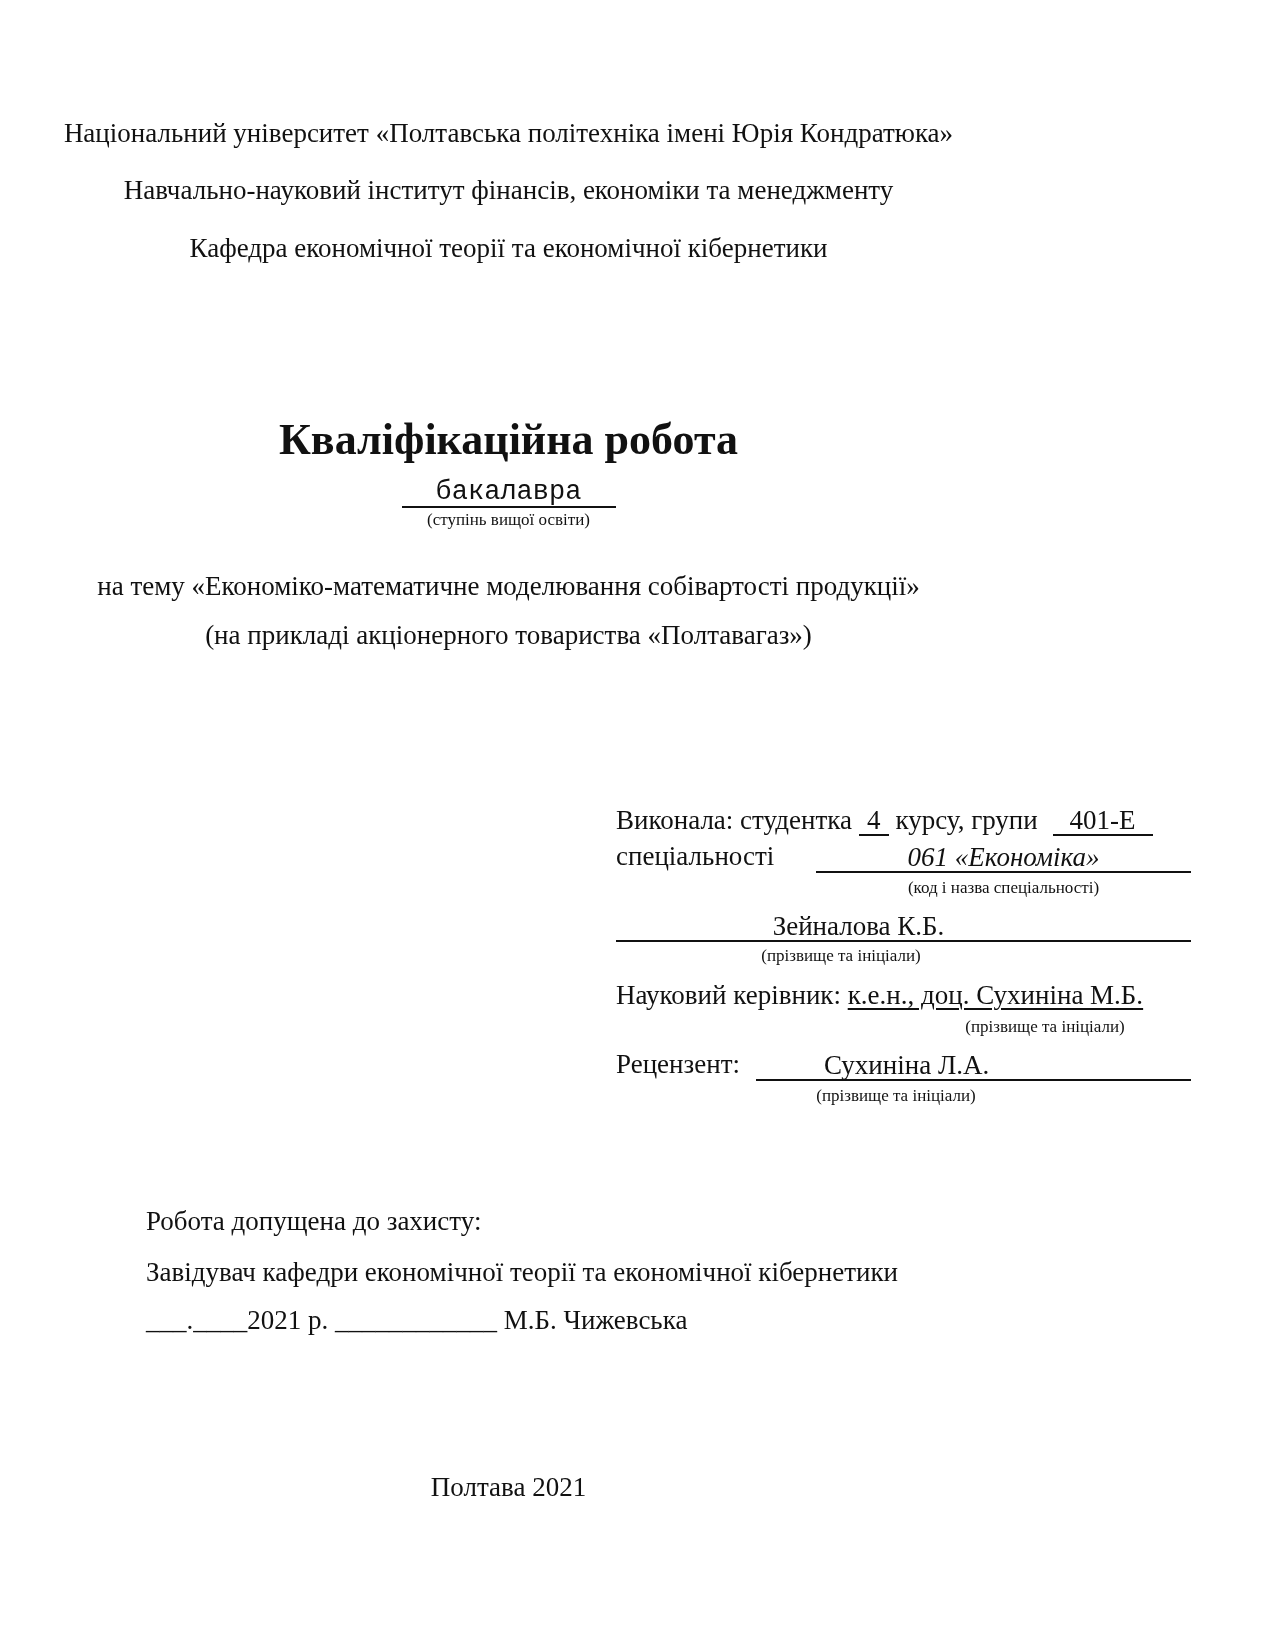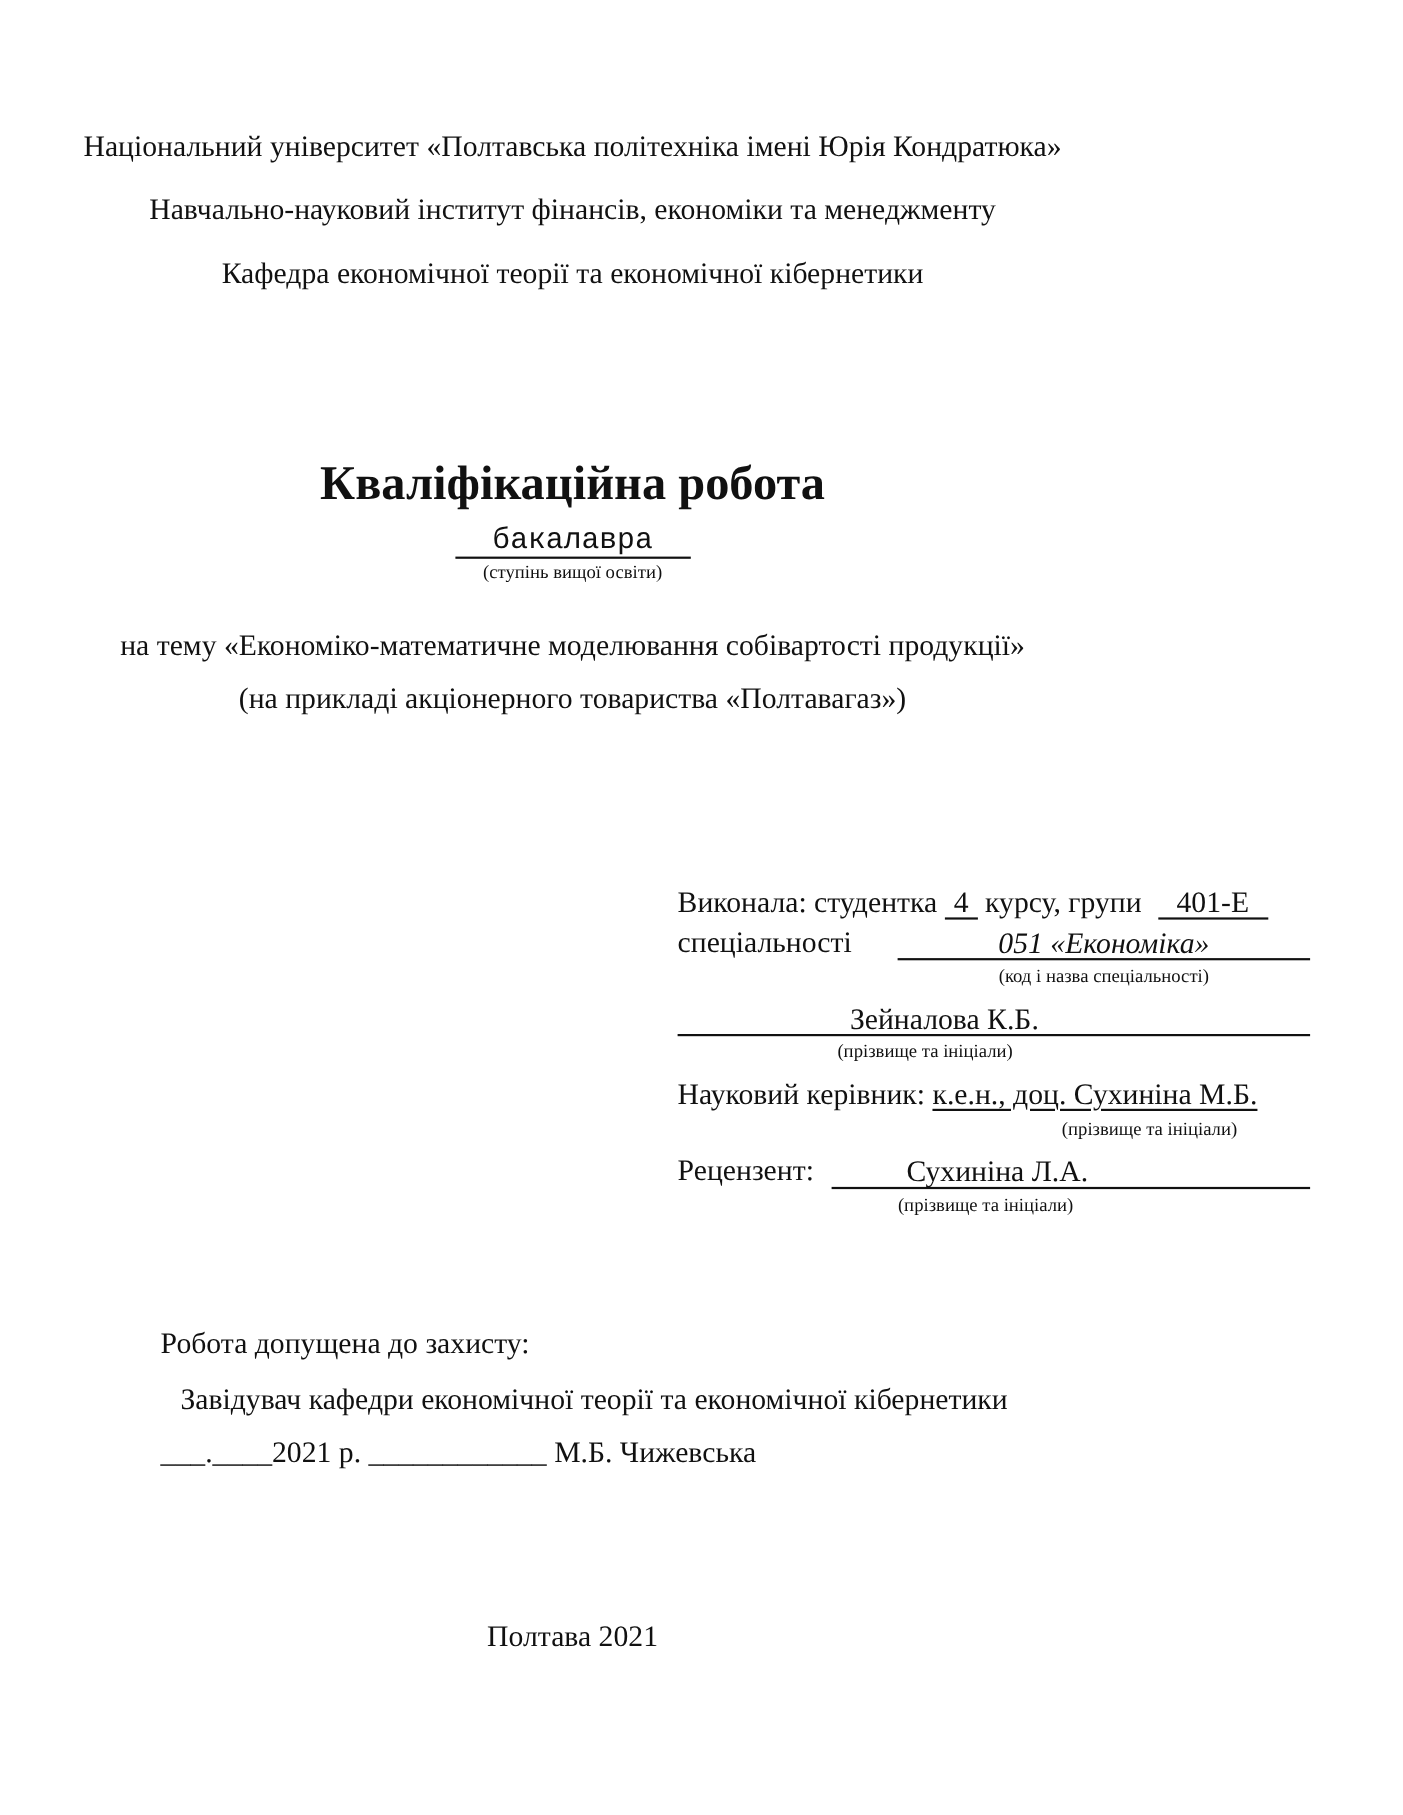--- a/index.html
+++ b/index.html
@@ -1,19 +1,19 @@
 <!DOCTYPE html>
 <html><head>
 <meta charset="utf-8">
 <style>
   html, body { margin: 0; padding: 0; background: #ffffff; }
   body { width: 1275px; height: 1650px; position: relative; overflow: hidden;
          font-family: "Liberation Serif", "DejaVu Serif", serif; color: #111; }
   .abs { position: absolute; white-space: nowrap; line-height: 1; }
-  .center { left: 16px; width: 1009px; text-align: center; }
+  .center { left: 4px; width: 1009px; text-align: center; }
   .t28 { font-size: 27px; }
   .t18 { font-size: 17px; }
   .title { font-size: 44px; font-weight: bold; }
   .uline { display: inline-block; border-bottom: 2px solid #111; text-align: center; line-height: 1.05; }
   .italic { font-style: italic; }
 </style>
 </head>
 <body>
 
 <div class="abs center t28" style="top:120px;">Національний університет «Полтавська політехніка імені Юрія Кондратюка»</div>
@@ -30,40 +30,40 @@
 <div class="abs center t28" style="top:622px;">(на прикладі акціонерного товариства «Полтавагаз»)</div>
 
 <div class="abs t28" style="left:616px; top:806px;">
   <span>Виконала: студентка</span>
   <span class="uline" style="width:30px;">4</span>
   <span>курсу, групи</span>
   <span class="uline" style="width:100px; margin-left:8px;">401-Е</span>
 </div>
 
 <div class="abs t28" style="left:616px; top:843px;">спеціальності</div>
-<div class="abs t28 italic" style="left:816px; top:843px; width:375px; text-align:center; border-bottom:2px solid #111; line-height:1.05;">051 «Економіка»</div>
+<div class="abs t28 italic" style="left:816px; top:843px; width:375px; text-align:center; border-bottom:2px solid #111; line-height:1.05;">061 «Економіка»</div>
 <div class="abs t18" style="left:816px; top:879px; width:375px; text-align:center;">(код і назва спеціальності)</div>
 
 <div class="abs t28" style="left:616px; top:912px; width:575px; text-align:center; border-bottom:2px solid #111; line-height:1.05;">
   <span style="margin-left:-90px;">Зейналова К.Б.</span>
 </div>
 <div class="abs t18" style="left:616px; top:947px; width:450px; text-align:center;">(прізвище та ініціали)</div>
 
 <div class="abs t28" style="left:616px; top:982px;">
   <span>Науковий керівник:</span>
   <span style="text-decoration: underline; text-decoration-thickness:2px; text-underline-offset:4px;">к.е.н., доц. Сухиніна М.Б.</span>
 </div>
 <div class="abs t18" style="left:880px; top:1018px; width:330px; text-align:center;">(прізвище та ініціали)</div>
 
 <div class="abs t28" style="left:616px; top:1051px;">Рецензент:</div>
 <div class="abs t28" style="left:756px; top:1051px; width:435px; border-bottom:2px solid #111; line-height:1.05;">
   <span style="margin-left:68px;">Сухиніна Л.А.</span>
 </div>
 <div class="abs t18" style="left:756px; top:1087px; width:280px; text-align:center;">(прізвище та ініціали)</div>
 
 <div class="abs t28" style="left:146px; top:1208px;">Робота допущена до захисту:</div>
-<div class="abs t28" style="left:164px; top:1259px;">Завідувач кафедри економічної теорії та економічної кібернетики</div>
+<div class="abs t28" style="left:146px; top:1259px;">Завідувач кафедри економічної теорії та економічної кібернетики</div>
 <div class="abs t28" style="left:146px; top:1307px;">
   <span>___.____2021 р. ____________</span>
   <span>М.Б. Чижевська</span>
 </div>
 
 <div class="abs center t28" style="top:1474px;">Полтава 2021</div>
 
 </body></html>

